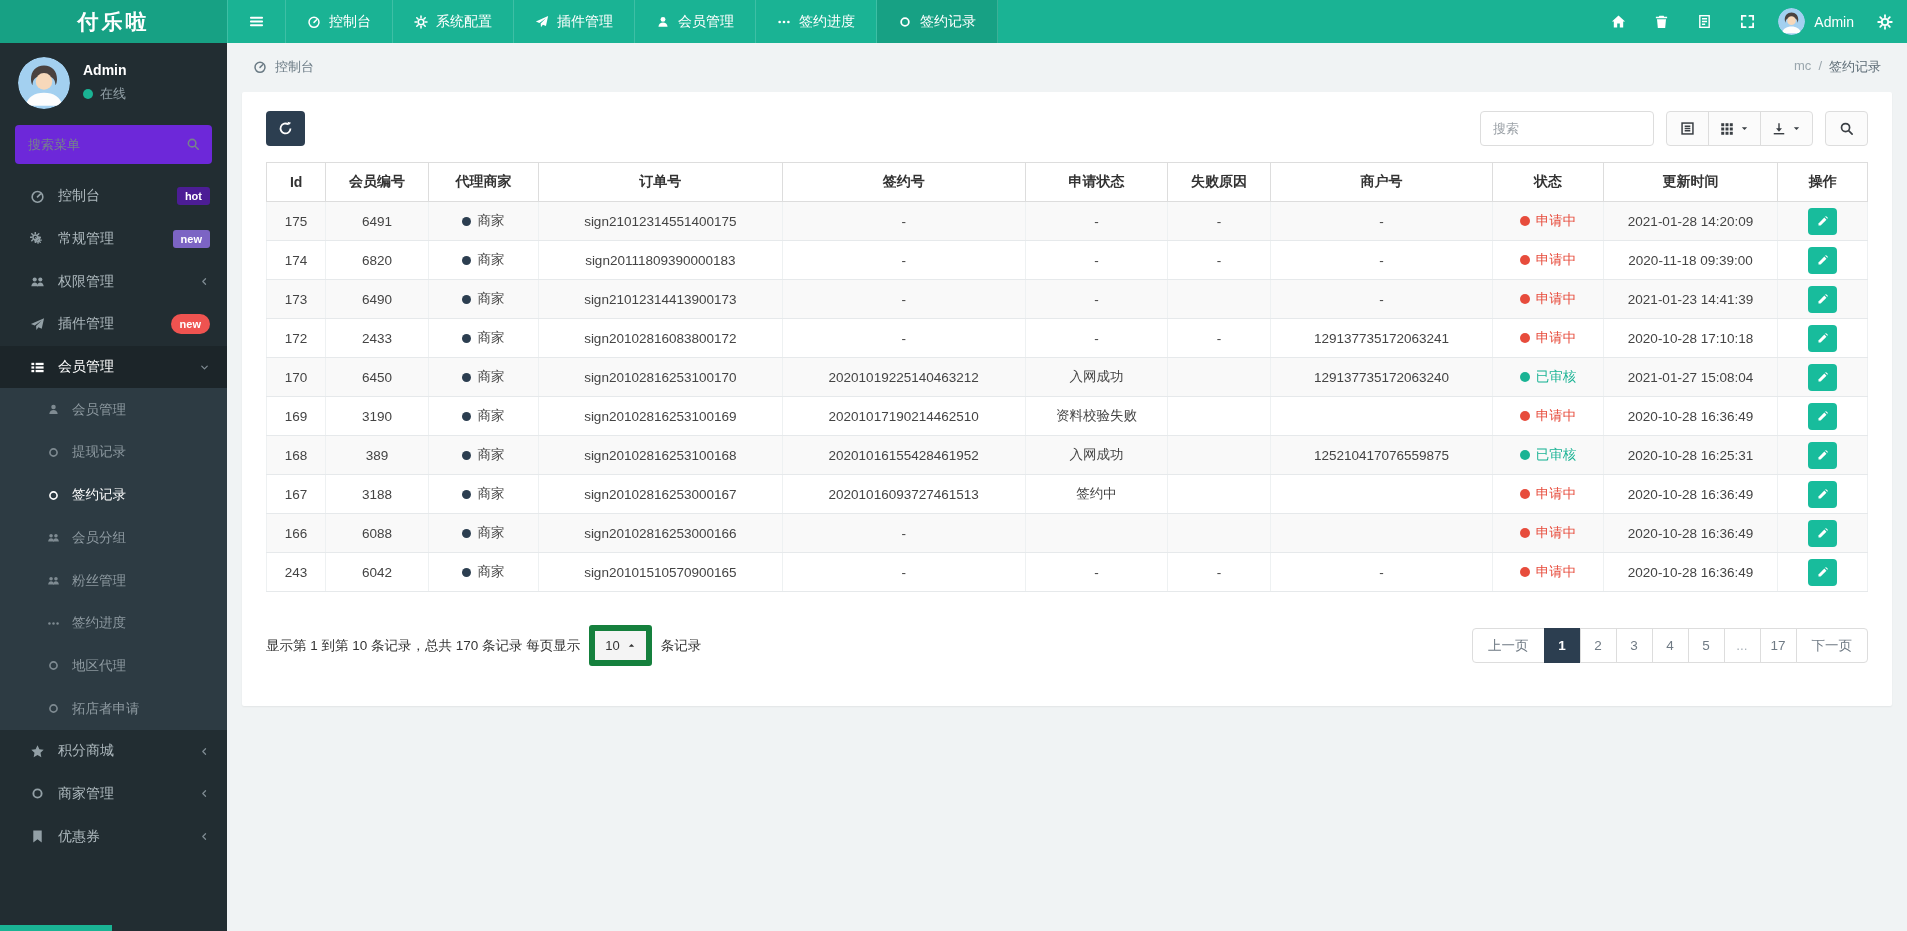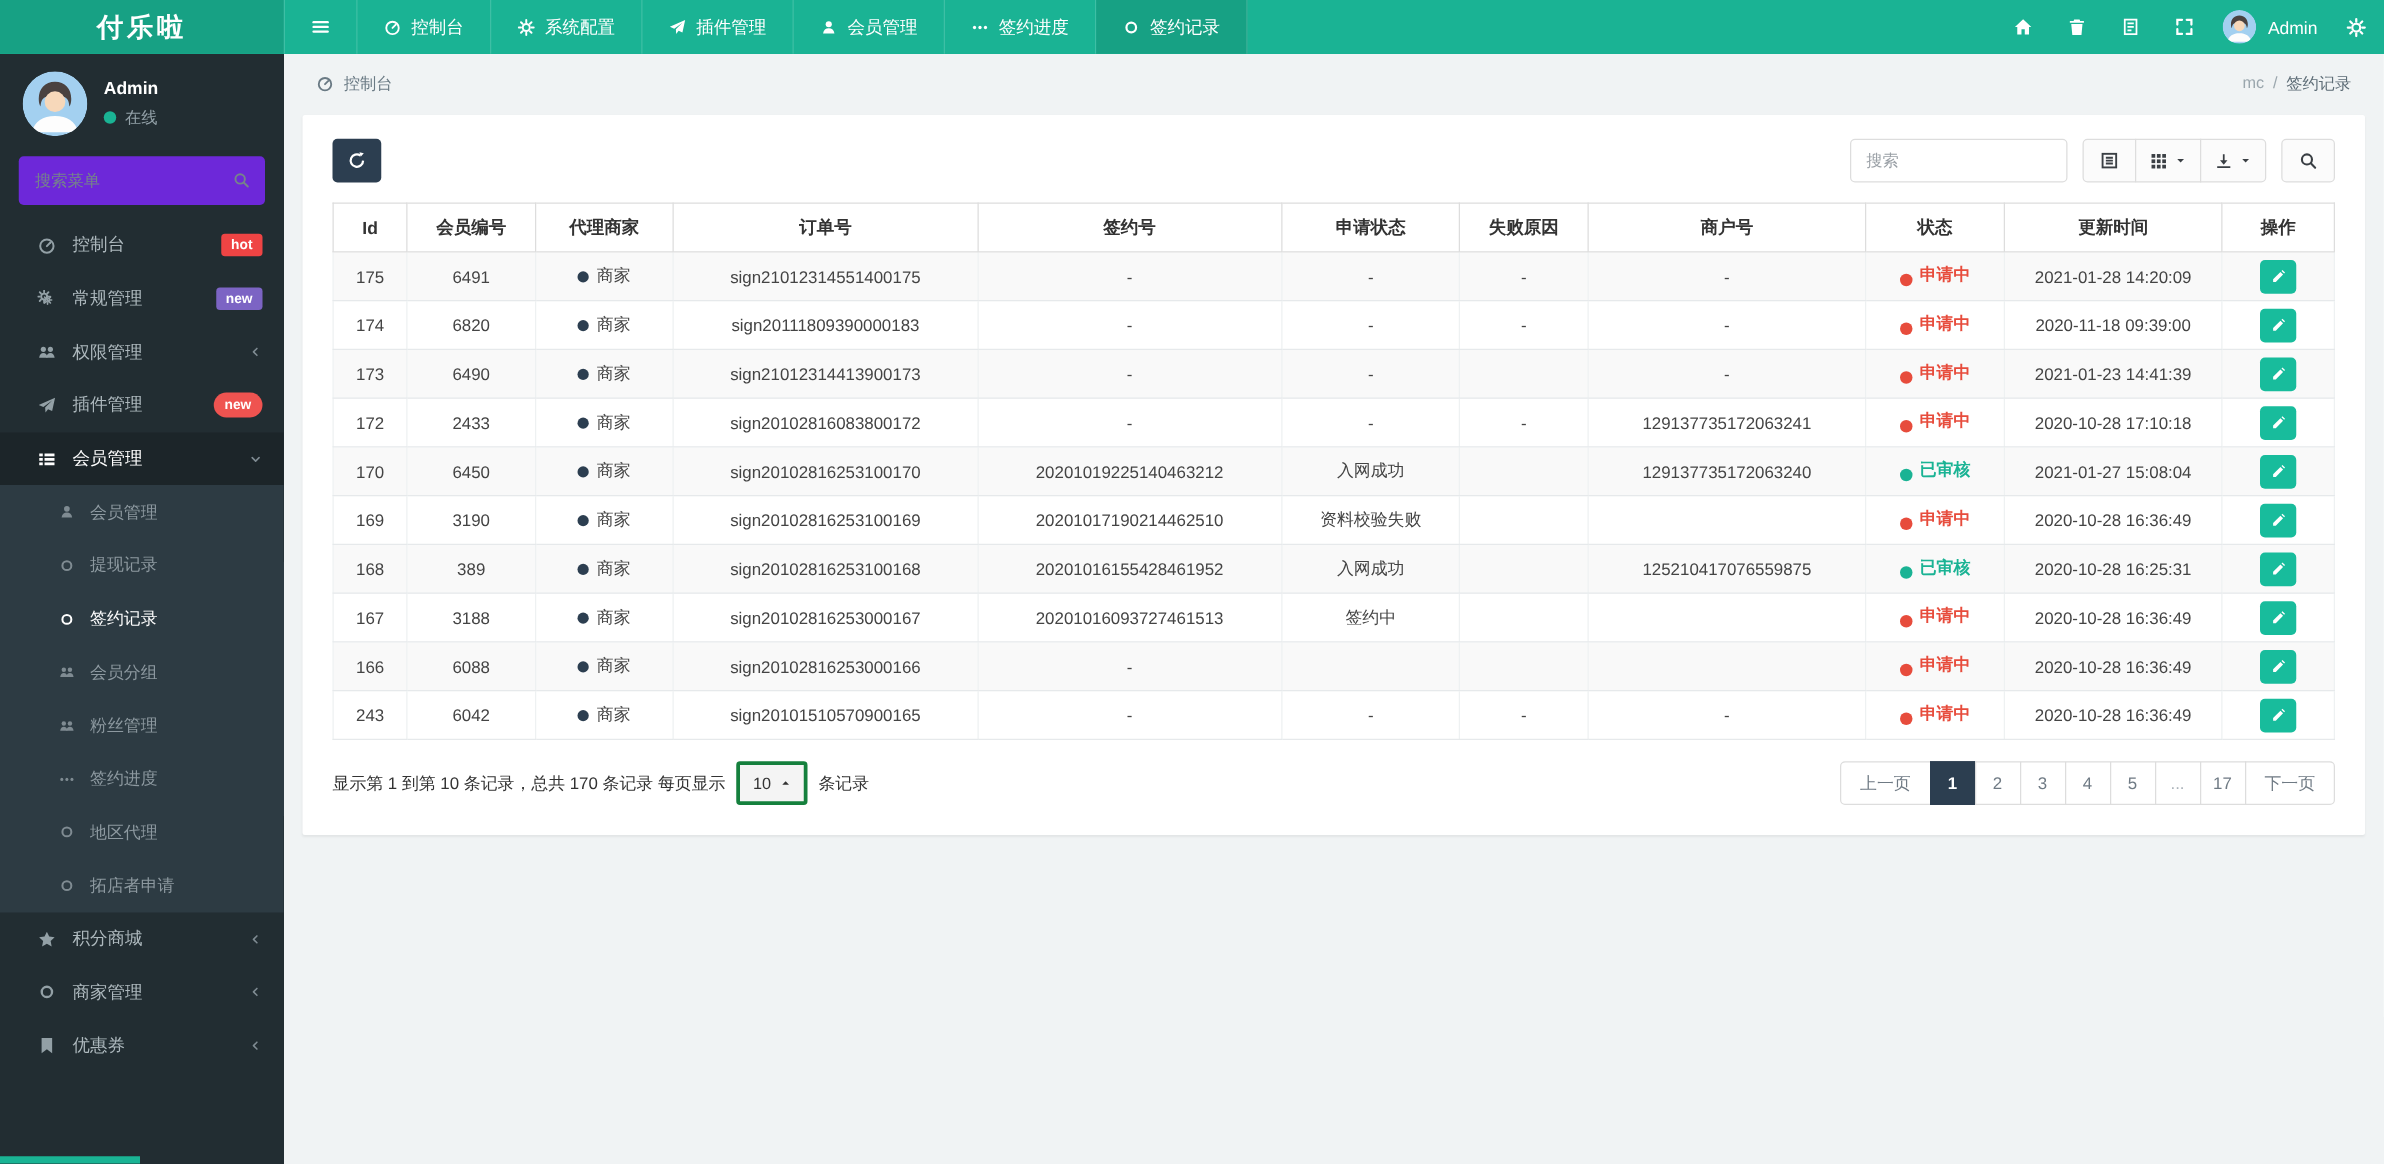--- a/index.html
+++ b/index.html
@@ -112,33 +112,33 @@
 
   table { width:100%; border-collapse:collapse; text-align:center; font-size:13.5px; color:#444; }
   thead th {
     height:39px; border:1px solid #ddd; font-size:14px; font-weight:bold; color:#333;
     background:#fff; cursor:pointer;
   }
   tbody td { height:39px; border:1px solid #eef1f2; border-bottom:1px solid #e6e9eb; }
   tbody tr:nth-child(odd) { background:#f9f9f9; }
   .agent { display:inline-flex; align-items:center; gap:6px; }
   .agent .dot { width:9px; height:9px; background:#2c3e50; }
-  .status { display:inline-flex; align-items:flex-end; gap:6px;font-weight:bold; }
+  .status { display:inline-flex; align-items:center; gap:6px; }
   .status.danger { color:#e74c3c; } .status.danger .dot { background:#e74c3c; }
   .status.success { color:#1ab394; } .status.success .dot { background:#1ab394; }
   .btn-edit {
     width:29px; height:27px; background:#18bc9c; border:none; border-radius:4px;
     color:#fff; display:inline-flex; align-items:center; justify-content:center; cursor:pointer;
   }
 
   .table-footer { display:flex; align-items:center; margin-top:17px; font-size:13.5px; color:#333; }
   .summary { display:flex; align-items:center; }
   .page-size {
-    display:inline-flex; align-items:center; gap:7px; border:3px solid #15803d; background:#f4f4f4;
-    border-radius:3px; padding:7px 10px; margin:0 9px; color:#333; cursor:pointer; font-size:13px;
+    display:inline-flex; align-items:center; gap:7px; border:6px solid #15803d; background:#f4f4f4;
+    border-radius:3px; padding:7px 10px; margin:16px 9px; color:#333; cursor:pointer; font-size:13px;
   }
   .pagination { margin-left:auto; display:flex; }
   .page-btn {
     min-width:37px; height:35px; line-height:33px; text-align:center; border:1px solid #ddd;
     background:#fff; color:#6f7a84; font-size:13.5px; padding:0 8px; margin-left:-1px; cursor:pointer;
   }
   .page-btn.wide { padding:0 15px; }
   .page-btn:first-child { border-radius:4px 0 0 4px; margin-left:0; }
   .page-btn:last-child { border-radius:0 4px 4px 0; }
   .page-btn.active { background:#2c3e50; border-color:#2c3e50; color:#fff; font-weight:bold; }
@@ -331,21 +331,21 @@
           <span class="icon">
             <svg width="15" height="15" viewBox="0 0 16 16">
               <g fill="none" stroke="currentColor" stroke-width="1.7">
                 <circle cx="8" cy="8.4" r="5.7"></circle>
                 <path d="M8 8.4L11 5.4" stroke-linecap="round"></path>
               </g>
             </svg>
           </span>
         </span>
         <span>控制台</span>
-        <span class="badge" style="background:#ef4444">hot</span>
+        <span class="badge" style="background:#4c1d95">hot</span>
       </div>
       <div class="menu-item">
         <span class="mi-icon">
           <span class="icon">
             <svg width="15" height="15" viewBox="0 0 16 16">
               <g transform="translate(-0.6,-0.6) scale(0.78)">
                 <circle cx="8" cy="8" r="3.2" fill="none" stroke="currentColor" stroke-width="2"></circle>
                 <g stroke="currentColor" stroke-width="2" stroke-linecap="round">
                   <line x1="12.80" y1="8.00" x2="14.80" y2="8.00"></line>
                   <line x1="11.39" y1="11.39" x2="12.81" y2="12.81"></line>

